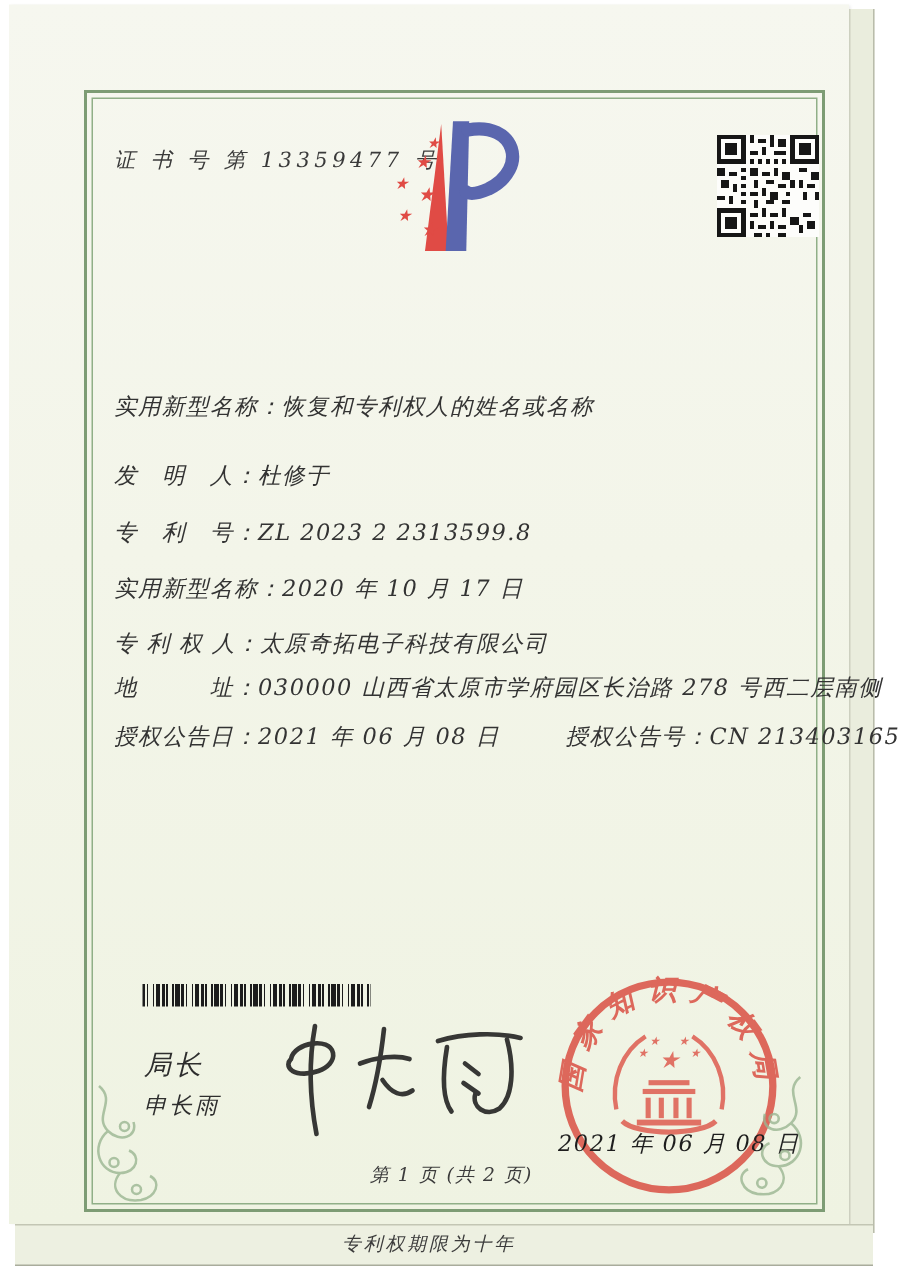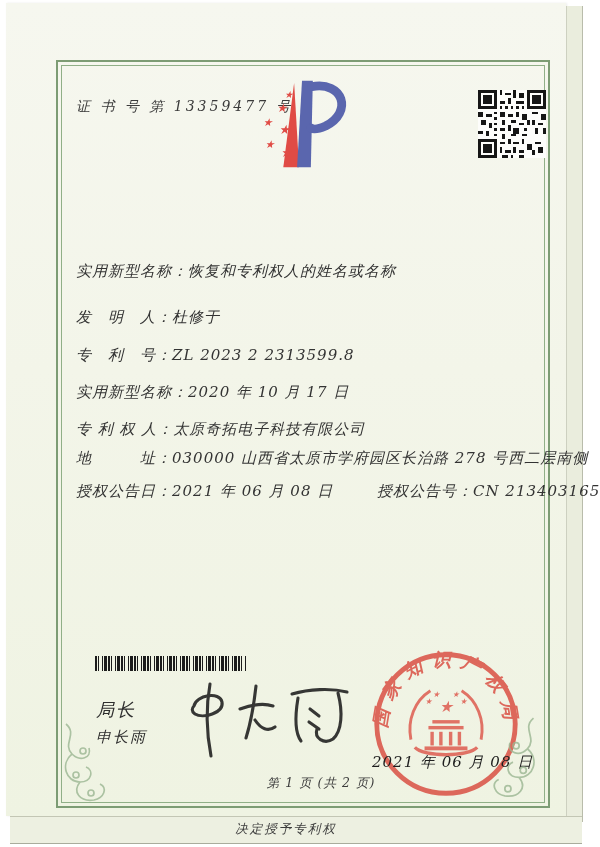--- a/index.html
+++ b/index.html
@@ -66,21 +66,21 @@
   .director-label{position:absolute;left:96px;top:698px;font-size:18px;letter-spacing:2px;color:#2e2e2e;}
   .director-name{position:absolute;left:96px;top:728px;font-size:15px;letter-spacing:2px;color:#2e2e2e;}
   .signature{position:absolute;left:180px;top:676px;width:175px;height:85px;}
   .seal{position:absolute;left:368px;top:646px;width:156px;height:156px;}
   .seal-date{
     position:absolute;left:372px;top:753px;width:150px;text-align:center;
     font-size:15px;color:#1e1e1e;letter-spacing:1px;white-space:nowrap;
   }
   .page-indicator{
     position:absolute;left:56px;width:490px;top:775px;text-align:center;
-    font-size:12.5px;color:#3c3c3c;letter-spacing:1px;margin-left:20px;
+    font-size:12.5px;color:#3c3c3c;letter-spacing:1px;
   }
   .flourish{position:absolute;opacity:.8;}
   .flourish-left{left:58px;top:722px;transform:scaleX(-1);}
   .flourish-right{left:482px;top:716px;}
 </style>
 </head>
 <body>
 
 <div class="page">
 
@@ -276,15 +276,15 @@
       <path d="M44,32 C56,42 50,60 36,60 C24,60 22,48 30,45"></path>
       <path d="M36,60 C44,70 36,80 22,78 C12,76 8,66 16,62"></path>
       <circle cx="33" cy="29" r="3"></circle>
       <circle cx="40" cy="53" r="3"></circle>
       <circle cx="25" cy="71" r="3"></circle>
     </g>
   </svg>
 
   <div class="page-indicator">第 1 页 (共 2 页)</div>
 
-  <div class="back-note">决定授予专利权</div>
+  <div class="back-note">专利权期限为十年</div>
 
 </div>
 
 </body></html>

